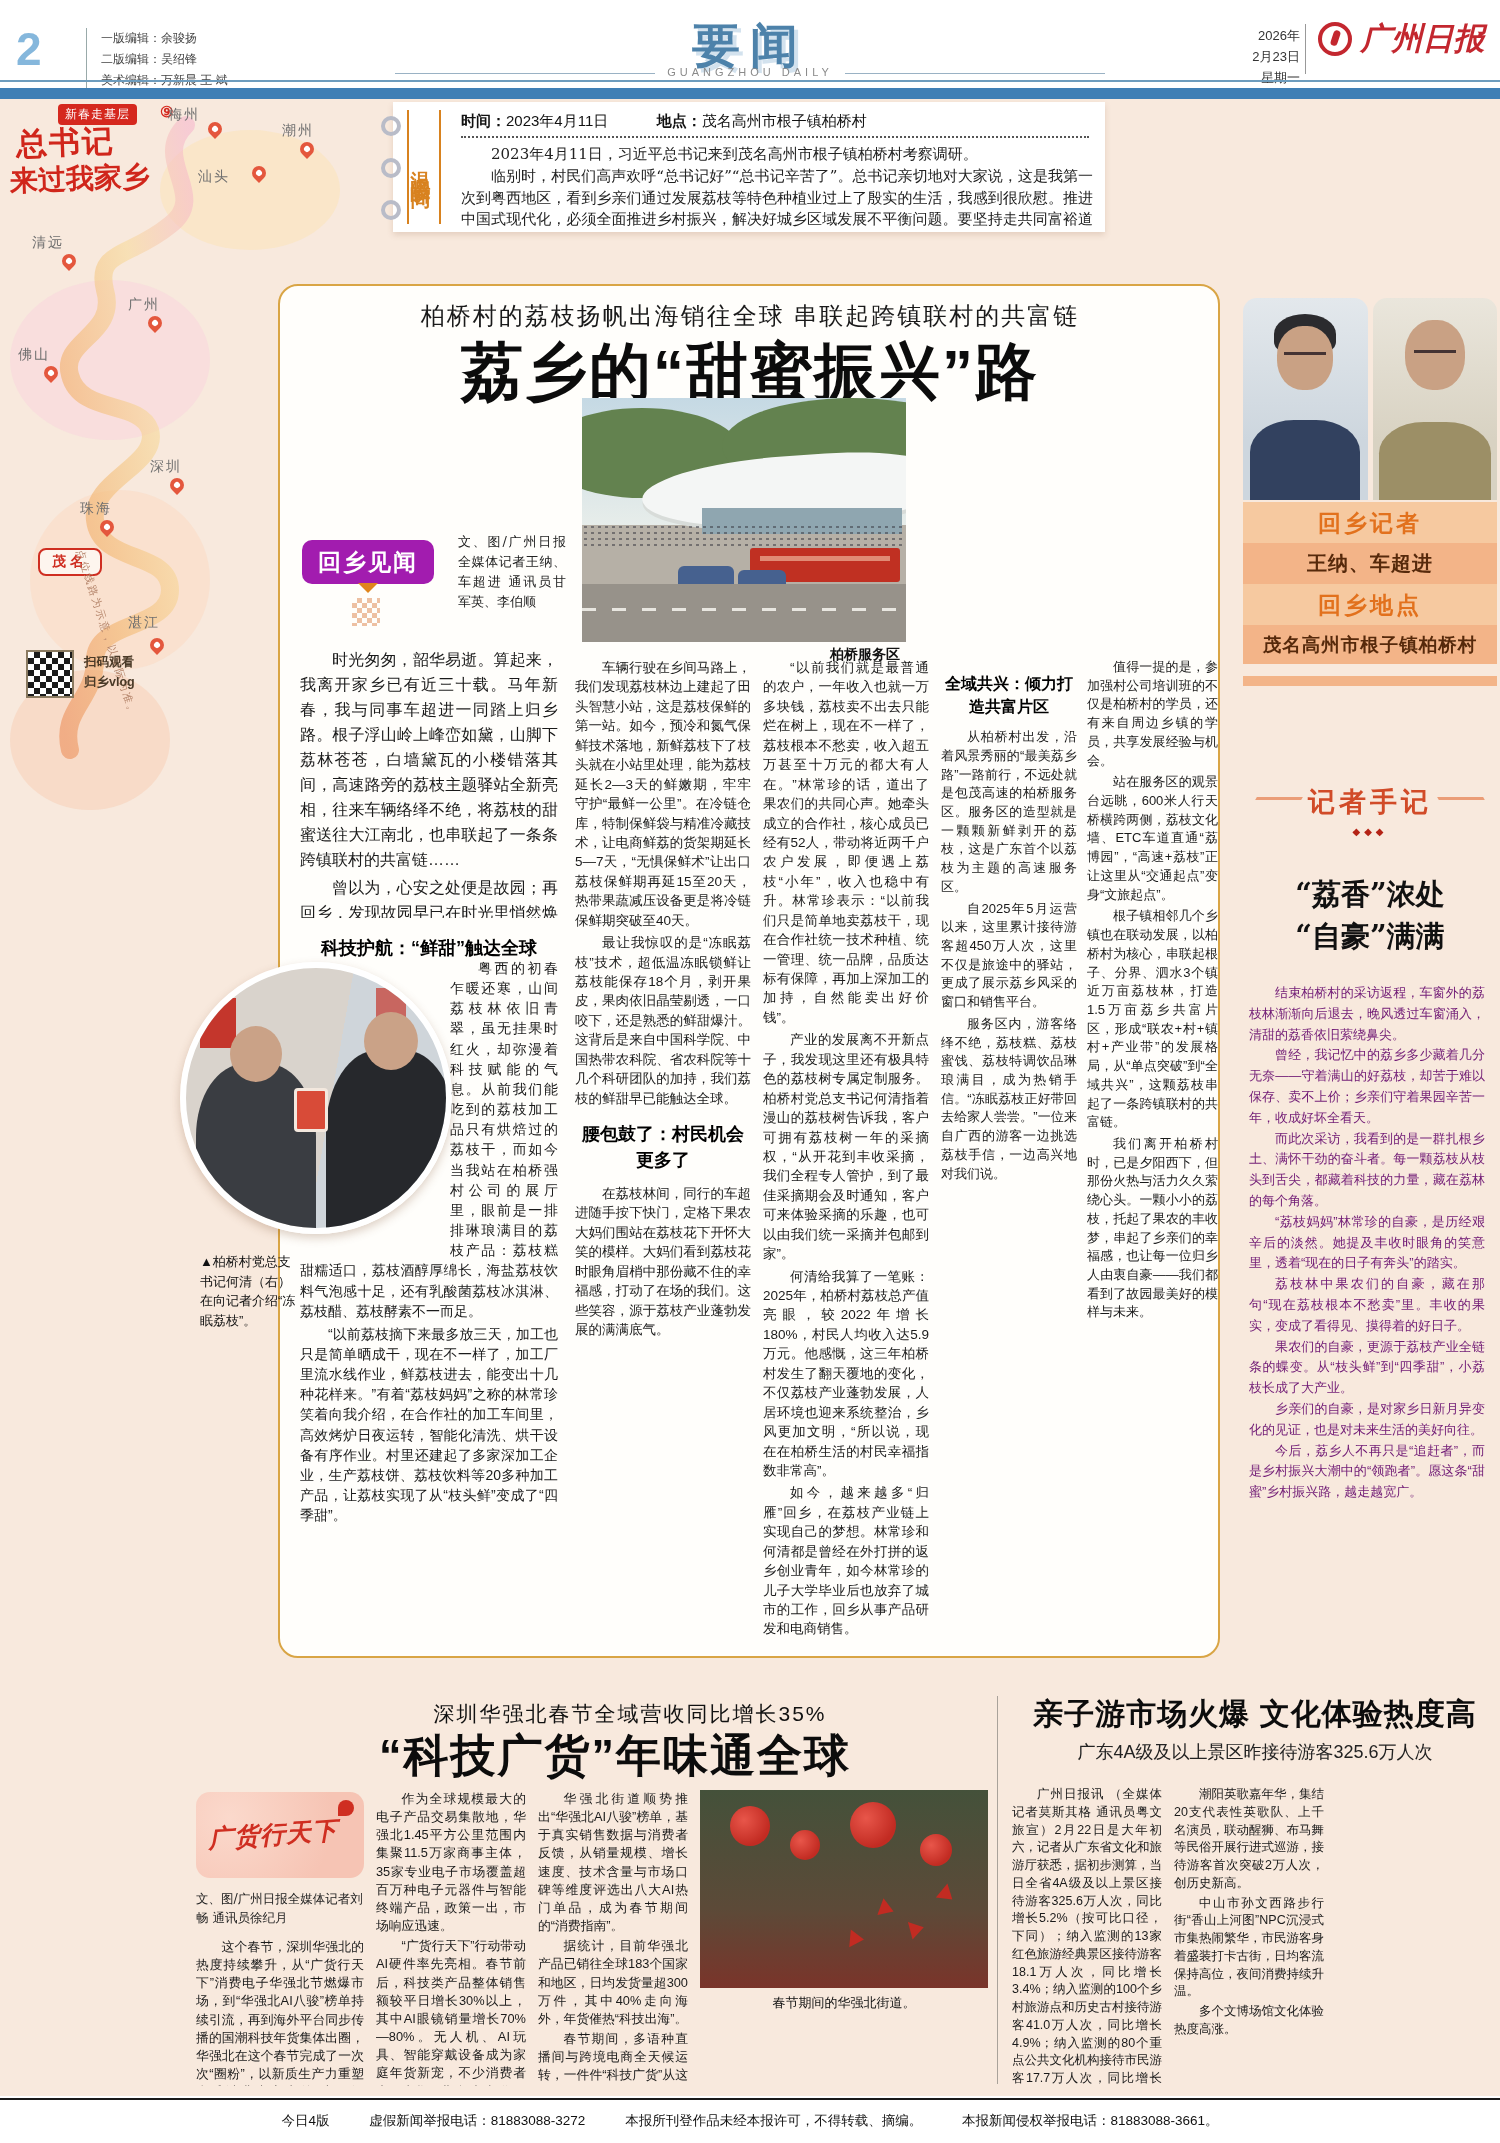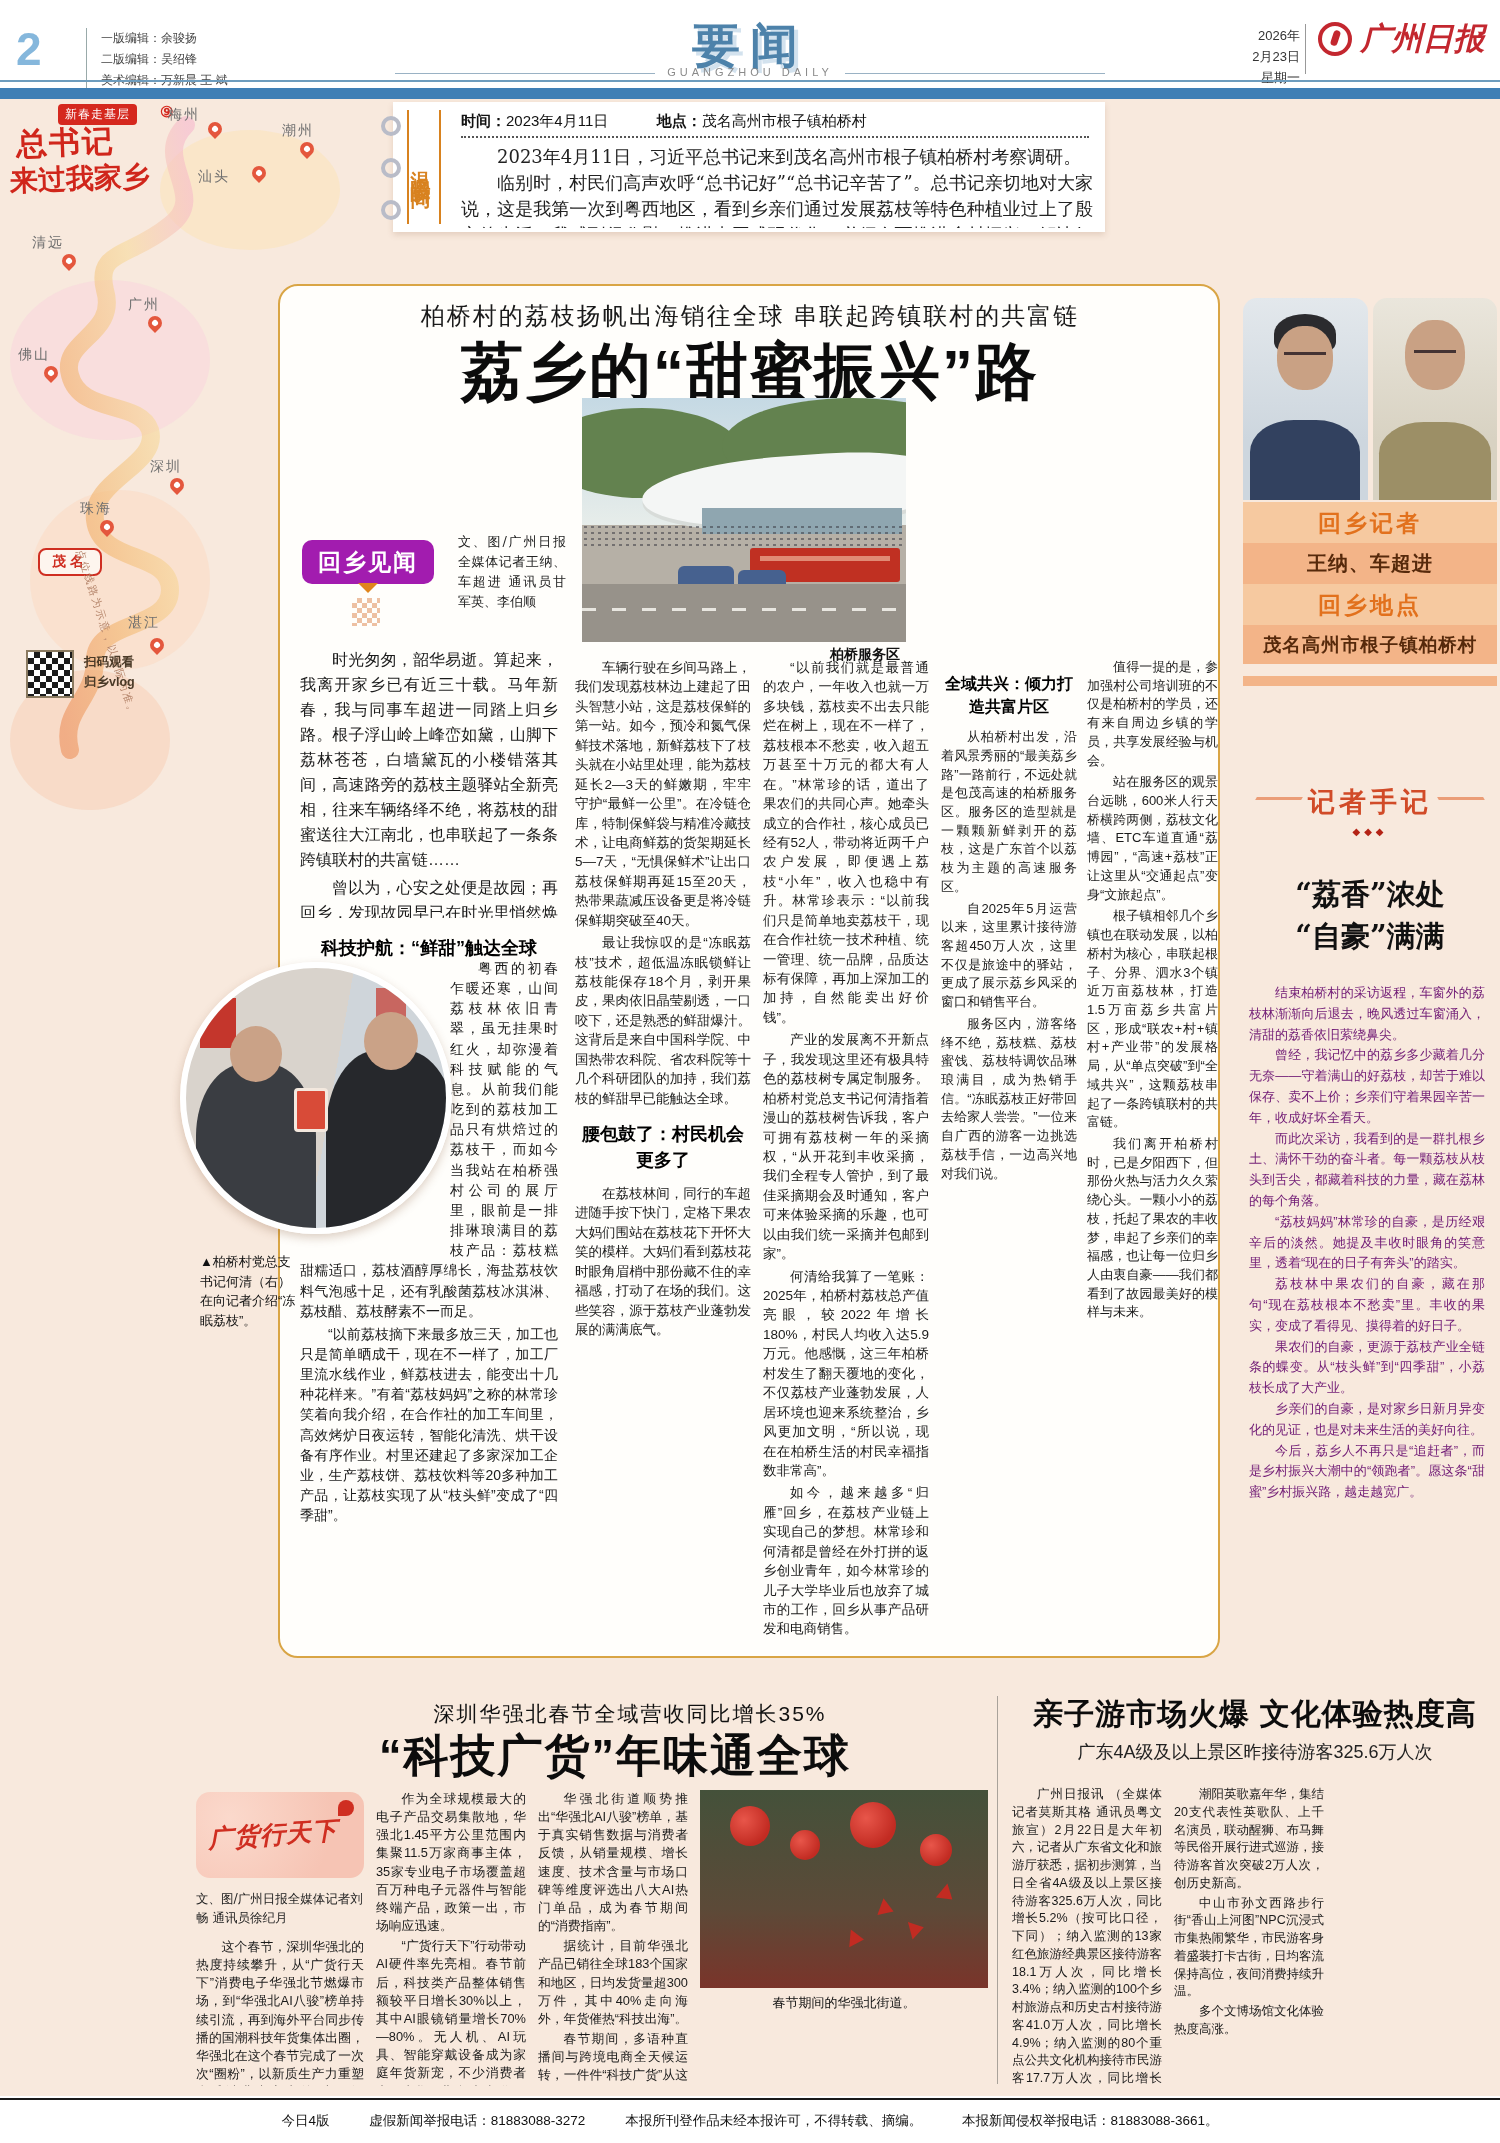--- a/index.html
+++ b/index.html
@@ -38,21 +38,21 @@
         conic-gradient(#1a1a1a 25%, #fff 0 50%, #1a1a1a 0 75%, #fff 0) 0 0 / 12px 12px; }
   #qr-caption { left:84px; top:652px; font-size:12.5px; font-weight:bold; color:#4a3a28; line-height:1.6; }
 
   
   #warm-card { left:393px; top:102px; width:712px; height:130px; background:#fff; box-shadow:0 3px 6px rgba(140,90,60,.18); }
   .ringlet { position:absolute; width:20px; height:20px; border:4px solid #b9bcc8; border-radius:50%; background:transparent; left:-12px; }
   #warm-label { left:14px; top:8px; bottom:8px; width:34px; writing-mode:vertical-rl; text-align:center; font-size:20px; font-weight:bold; color:#d8821f; letter-spacing:6px; border-left:2px solid #d8821f; border-right:2px solid #d8821f; padding:0 4px; }
   #warm-meta { left:68px; top:10px; width:630px; font-size:15px; color:#111; }
   #warm-meta b { font-weight:bold; }
   #warm-dots { left:68px; top:34px; width:628px; border-bottom:2px dotted #555; height:1px; }
-  #warm-body { left:68px; top:42px; width:632px; font-family:"DejaVu Serif", serif; font-size:18px; line-height:1.45; color:#222; text-align:justify; overflow:hidden; height:84px; }
+  #warm-body { left:68px; top:42px; width:632px; font-family:"DejaVu Serif", serif; font-size:15px; line-height:1.45; color:#222; text-align:justify; overflow:hidden; height:84px; }
   #warm-body p { text-indent:2em; }
 
   
   #gold-box { left:278px; top:284px; width:942px; height:1374px; background:#fffefb; border:2px solid #d9a545; border-radius:20px; }
   #kicker { left:285px; top:300px; width:930px; text-align:center; font-size:24px; color:#1a1a1a; letter-spacing:2px; }
   #headline { left:285px; top:330px; width:930px; text-align:center; font-size:62px; font-weight:bold; color:#0c0c0c; letter-spacing:2px; }
 
   #badge-hx { left:302px; top:540px; width:132px; height:44px; background:#a21caf; border-radius:10px; color:#fff; font-size:23px; font-weight:bold; text-align:center; line-height:44px; letter-spacing:2px; }
   #badge-hx::after { content:""; position:absolute; left:56px; bottom:-9px; border:10px solid transparent; border-top-color:#e0851c; border-bottom:0; }
   #badge-tail { left:352px; top:598px; width:28px; height:28px; background:conic-gradient(#e8b08c 25%, transparent 0 50%, #e8b08c 0 75%, transparent 0) 0 0/10px 10px; opacity:.8; }

